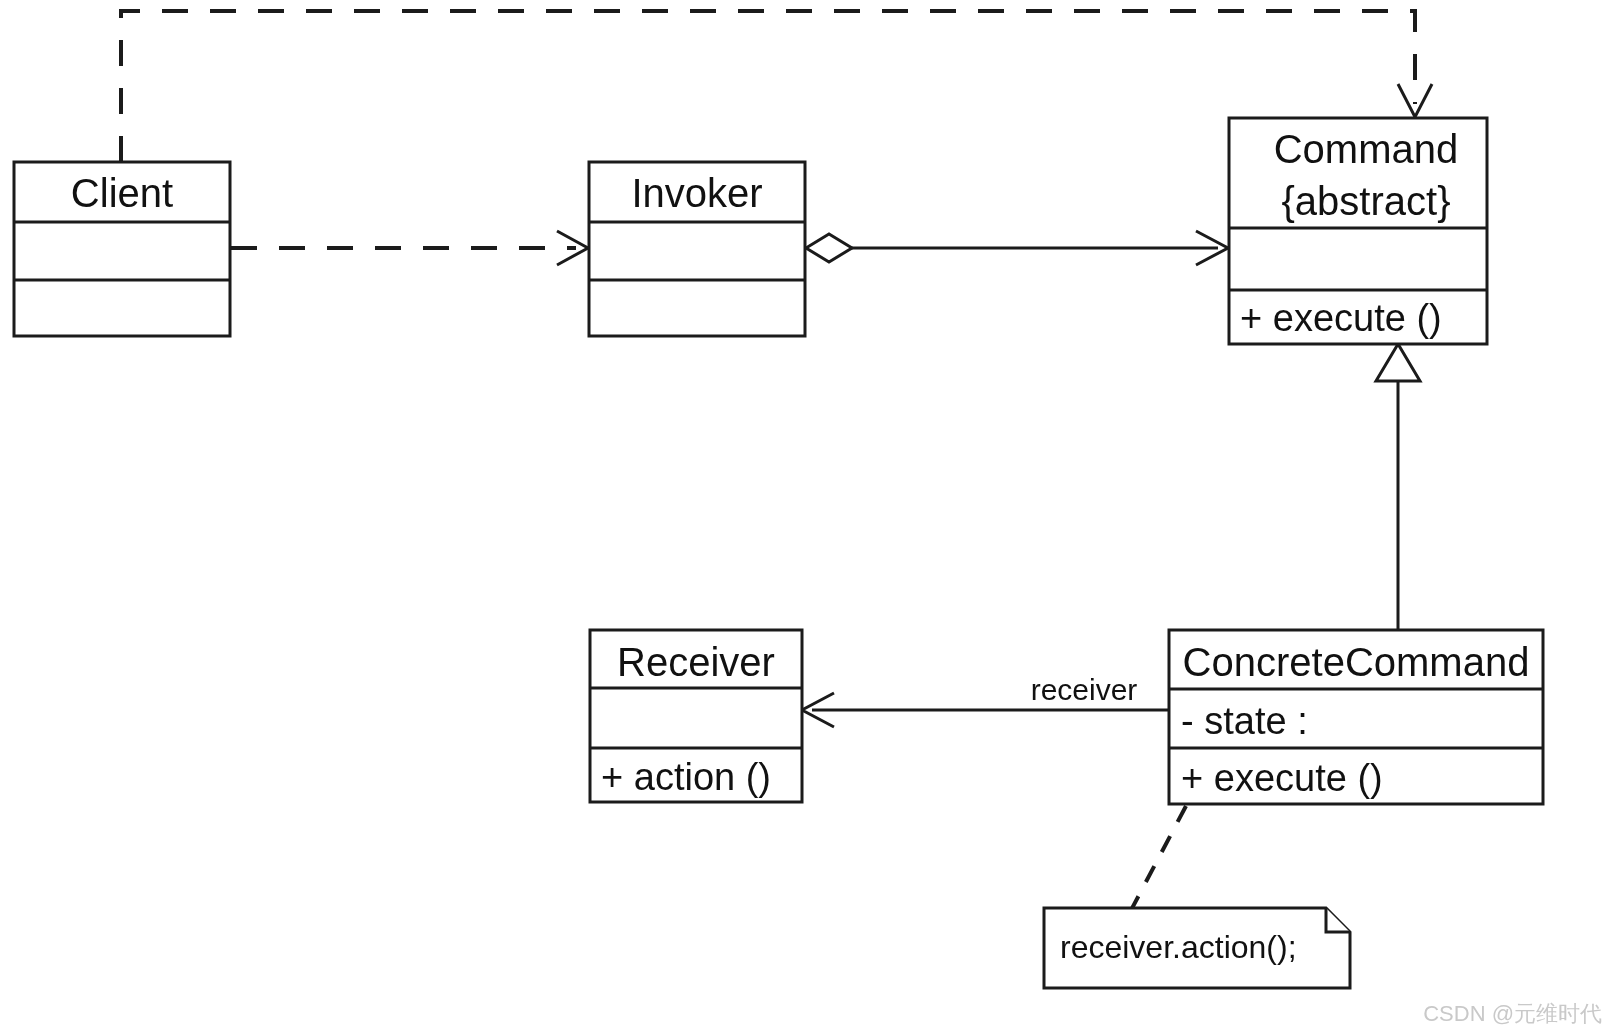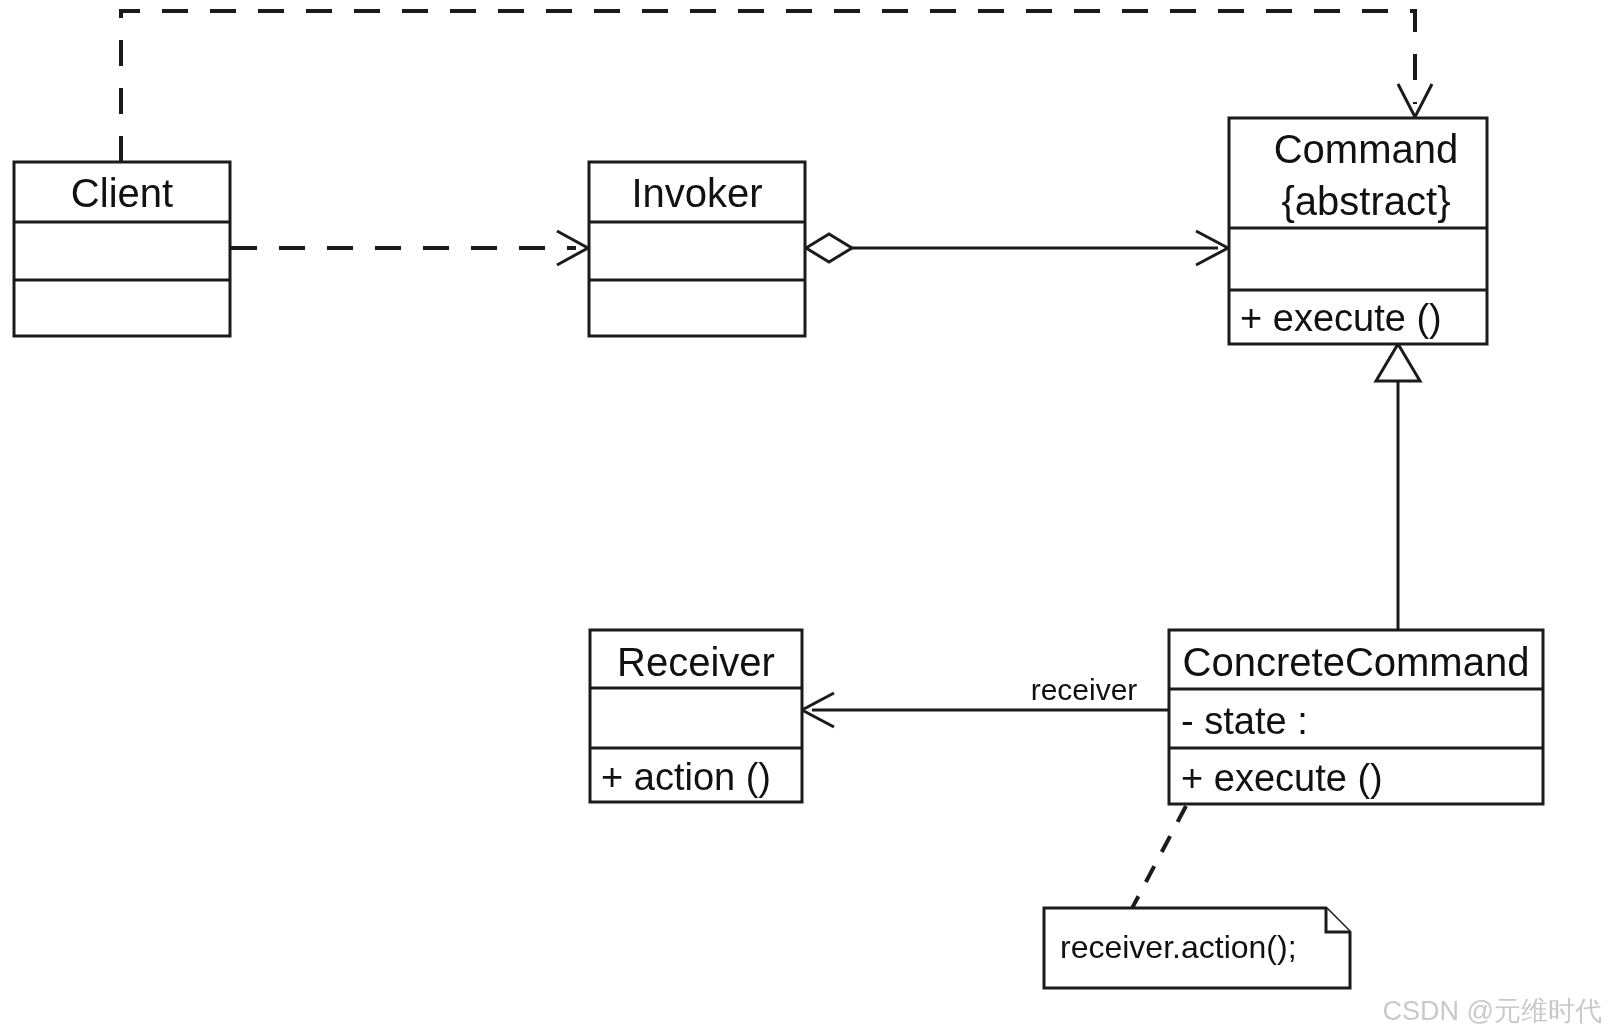--- a/index.html
+++ b/index.html
@@ -87,21 +87,21 @@
   .shape-hollow {
     fill: #ffffff;
     stroke: #1b1b1b;
     stroke-width: 3;
   }
   .watermark {
     position: absolute;
     right: 14px;
     bottom: 6px;
     font-family: "Liberation Sans", sans-serif;
-    font-size: 27px;
+    font-size: 22px;
     color: #c9c9c9;
     white-space: nowrap;
     user-select: none;
   }
 </style>
 </head>
 <body>
 
 <div id="diagram-root">
 

